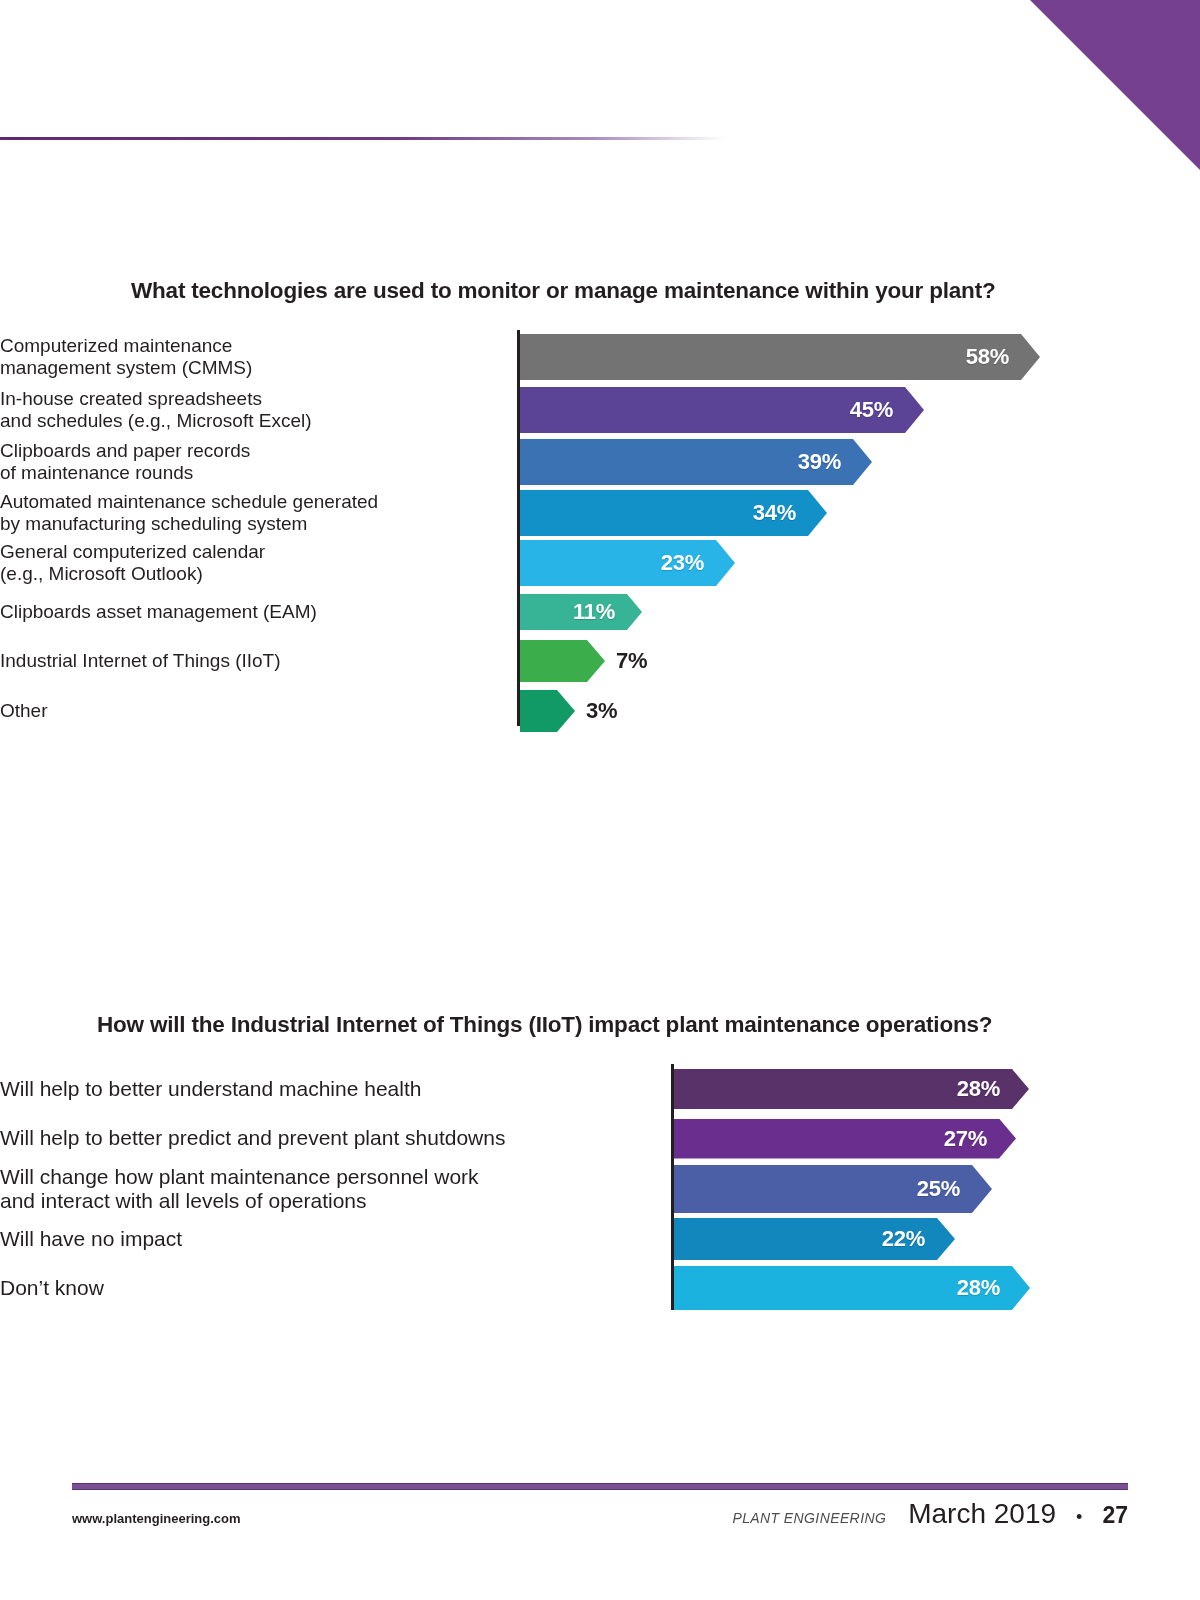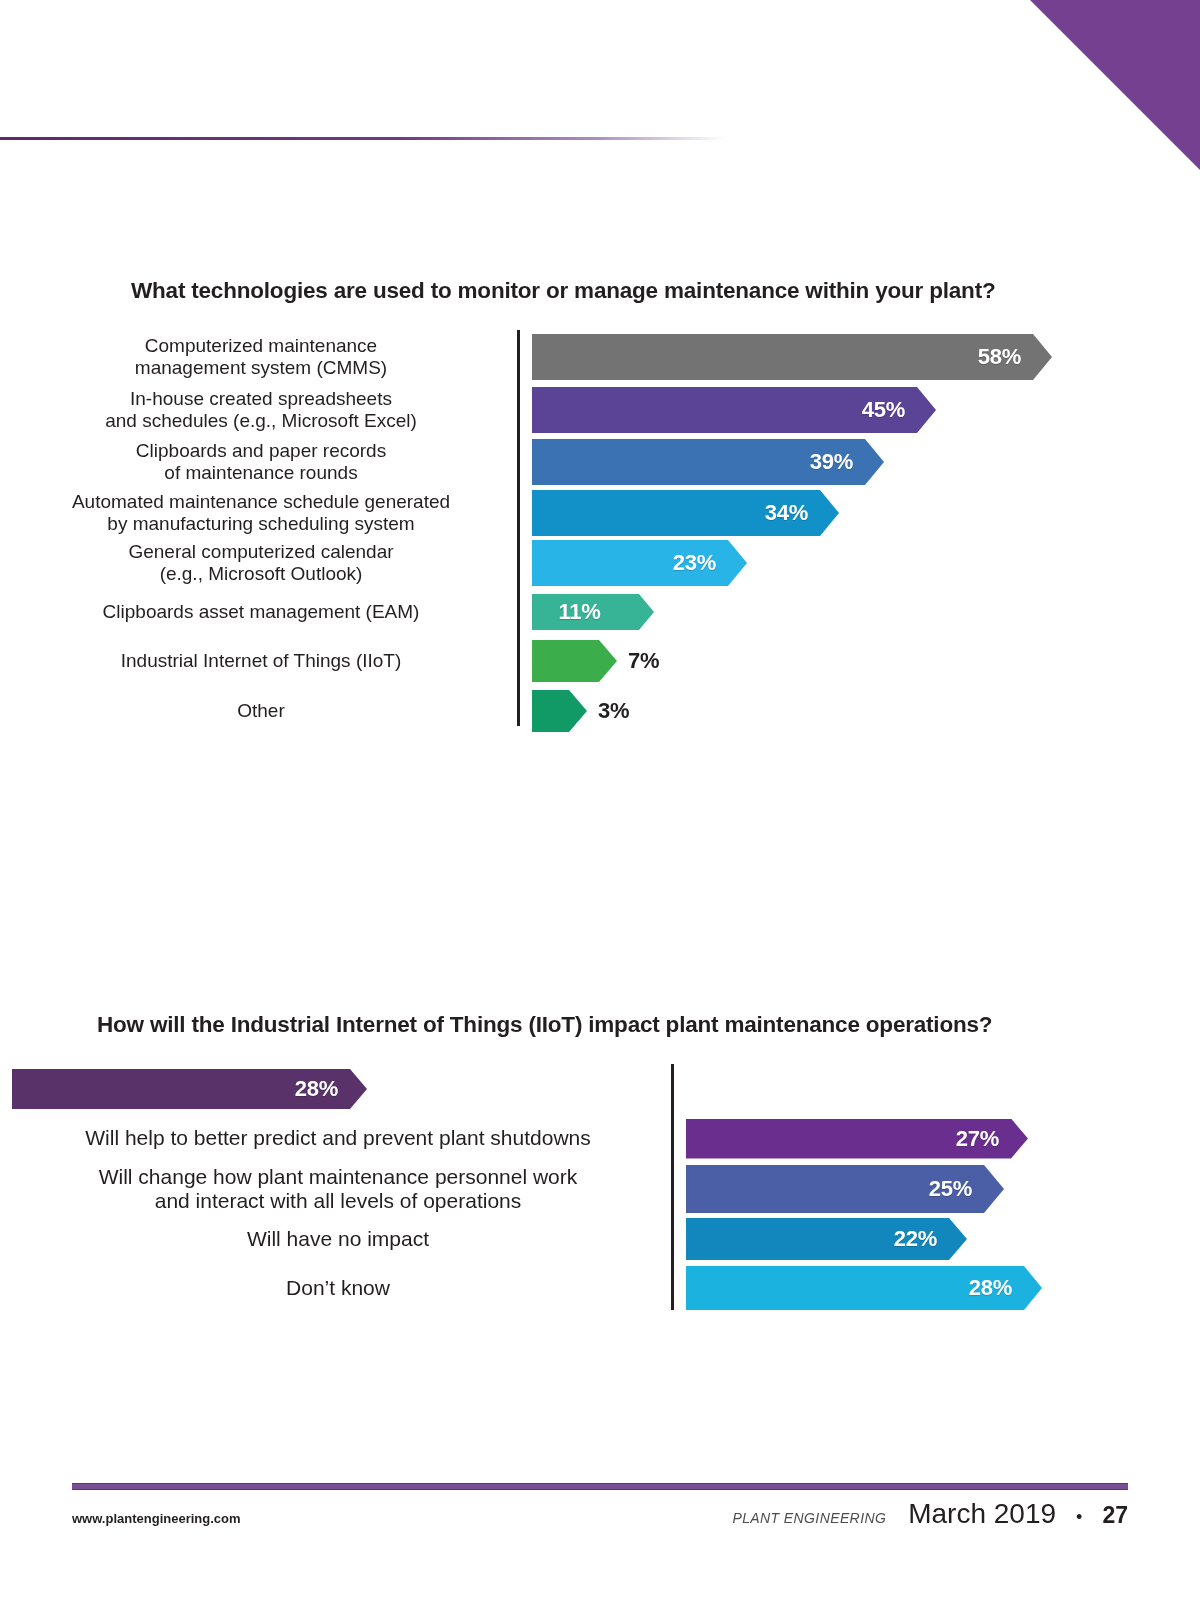--- a/index.html
+++ b/index.html
@@ -55,26 +55,25 @@
   #chart1 .axis-line{left:517px;height:396px;}
   #chart2 .axis-line{left:671px;height:246px;}
 
   .row{
     display:flex;
     align-items:center;
     position:relative;
   }
 
   .cat-label{
-    text-align:center;
+    text-align:left;
     color:#231f20;
     box-sizing:border-box;
     line-height:1.16;
     white-space:pre-line;
-    margin-left:12px;
   }
   #chart1 .cat-label{width:508px;padding-right:10px;font-size:19px;}
   #chart2 .cat-label{width:662px;padding-right:10px;font-size:21px;}
 
   
   .bar-area{position:relative;flex:1;display:flex;align-items:center;}
   #chart1 .bar-area{margin-left:12px;}
   #chart2 .bar-area{margin-left:12px;}
 
   .bar{
@@ -176,21 +175,21 @@
 (e.g., Microsoft Outlook)</div>
           <div class="bar-area">
             <div class="bar" style="width: 215px; height: 46px; background: rgb(41, 180, 232); clip-path: polygon(0px 0px, calc(100% - 19px) 0px, 100% 50%, calc(100% - 19px) 100%, 0px 100%);">
               <span class="val-in" style="padding-right: 31px;">23%</span>
             </div>
           </div>
         </div>
         <div class="row" style="height: 48px;">
           <div class="cat-label">Clipboards asset management (EAM)</div>
           <div class="bar-area">
-            <div class="bar" style="width: 122px; height: 36px; background: rgb(55, 179, 150); clip-path: polygon(0px 0px, calc(100% - 15px) 0px, 100% 50%, calc(100% - 15px) 100%, 0px 100%); justify-content: center;">
+            <div class="bar" style="width: 122px; height: 36px; background: rgb(55, 179, 150); clip-path: polygon(0px 0px, calc(100% - 15px) 0px, 100% 50%, calc(100% - 15px) 100%, 0px 100%);">
               <span class="val-in" style="padding-right: 27px;">11%</span>
             </div>
           </div>
         </div>
         <div class="row" style="height: 50px;">
           <div class="cat-label">Industrial Internet of Things (IIoT)</div>
           <div class="bar-area">
             <div class="bar" style="width: 85px; height: 42px; background: rgb(59, 174, 75); clip-path: polygon(0px 0px, calc(100% - 18px) 0px, 100% 50%, calc(100% - 18px) 100%, 0px 100%);"></div>
             <span class="val-out">7%</span>
           </div>
@@ -205,20 +204,21 @@
       </div>
   </div>
 </section>
 
 <section class="chart-block" id="chart2">
   <h2 class="chart-title">How will the Industrial Internet of Things (IIoT) impact plant maintenance operations?</h2>
   <div class="rows">
     <div class="axis-line"></div>
     <div id="chart2-body">
         <div class="row" style="height: 50px;">
+          <div class="cat-label">Will help to better understand machine health</div>
           <div class="bar-area">
             <div class="bar" style="width: 355px; height: 40px; background: rgb(88, 50, 104); clip-path: polygon(0px 0px, calc(100% - 17px) 0px, 100% 50%, calc(100% - 17px) 100%, 0px 100%);">
               <span class="val-in" style="padding-right: 29px;">28%</span>
             </div>
           </div>
         </div>
         <div class="row" style="height: 49px;">
           <div class="cat-label">Will help to better predict and prevent plant shutdowns</div>
           <div class="bar-area">
             <div class="bar" style="width: 342px; height: 40px; background: rgb(106, 47, 142); clip-path: polygon(0px 0px, calc(100% - 17px) 0px, 100% 50%, calc(100% - 17px) 100%, 0px 100%);">

